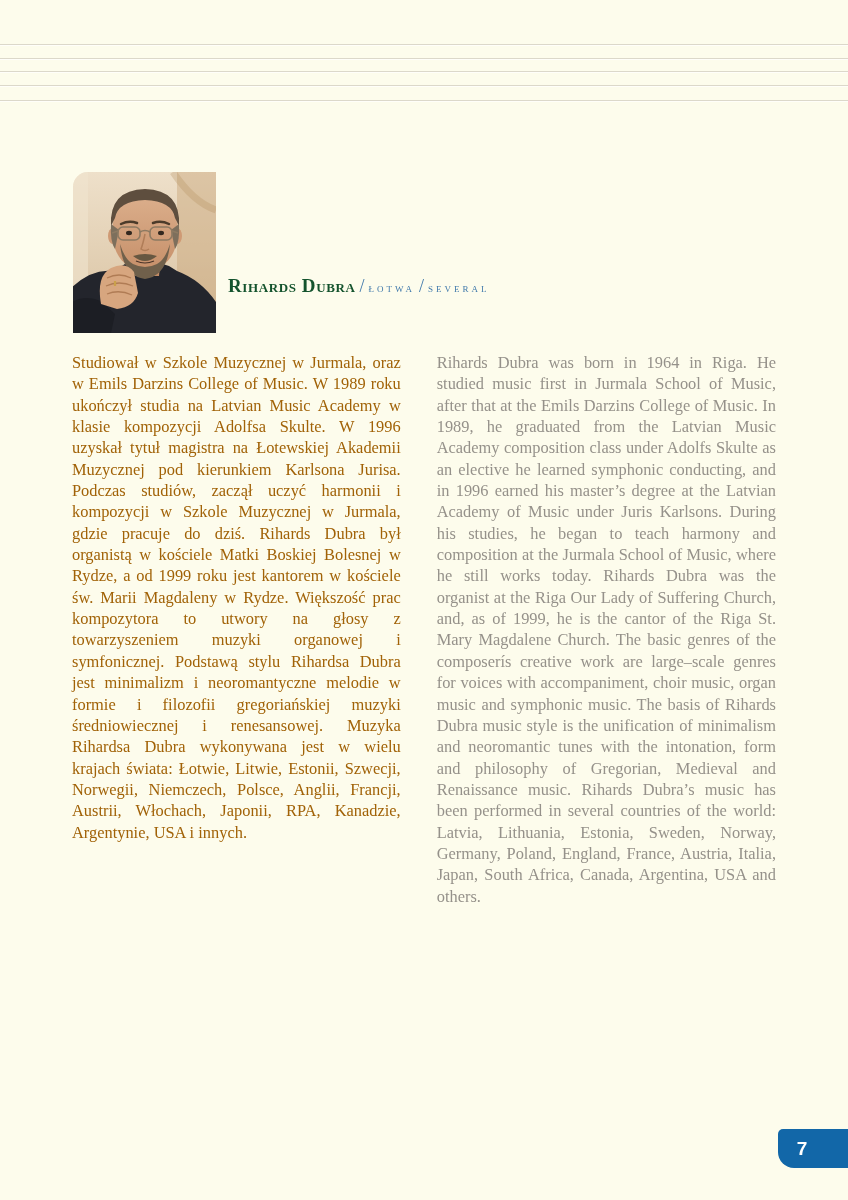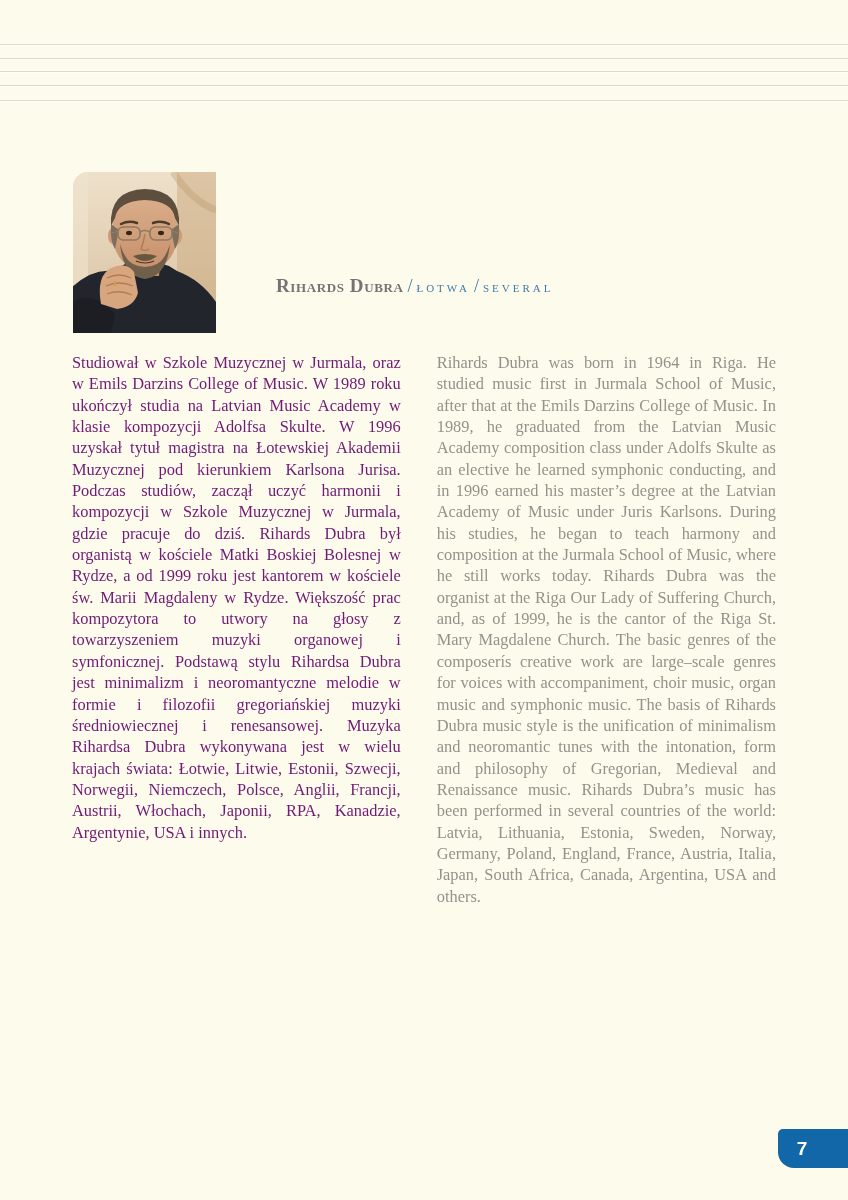--- a/index.html
+++ b/index.html
@@ -32,42 +32,42 @@
   .photo svg { display: block; }
 
   
   .title {
     position: absolute; left: 228px; top: 276px;
     font-variant: small-caps;
     white-space: nowrap;
     line-height: 20px;
   }
   .title .name {
-    color: #737373; font-weight: bold;
-    font-size: 19px; letter-spacing: 0.6px; margin-left: 48px;
+    color: #14532d; font-weight: bold;
+    font-size: 19px; letter-spacing: 0.6px;
   }
   .title .sep {
     color: #4079ab; font-size: 18px; padding: 0 4px;
   }
   .title .country {
-    color: #4079ab; font-size: 16px; letter-spacing: 3px;
+    color: #4079ab; font-size: 13px; letter-spacing: 3px;
   }
 
   
   .columns {
     position: absolute; left: 72px; top: 352px;
     width: 704px;
     display: flex;
   }
   .col {
     font-size: 16.4px;
     line-height: 21.35px;
     text-align: justify;
   }
-  .col-left  { width: 342px; color: #701a75; margin-right: 18px; }
+  .col-left  { width: 342px; color: #a16207; margin-right: 18px; }
   .col-right { width: 353px; color: #95918a; margin-left: 18px; }
 
   
   .page-num {
     position: absolute; left: 778px; top: 1129px;
     width: 70px; height: 39px;
     background: #1267a8;
     border-radius: 5px 0 0 16px;
     display: flex; align-items: center; justify-content: center;
     padding-right: 22px; box-sizing: border-box;

